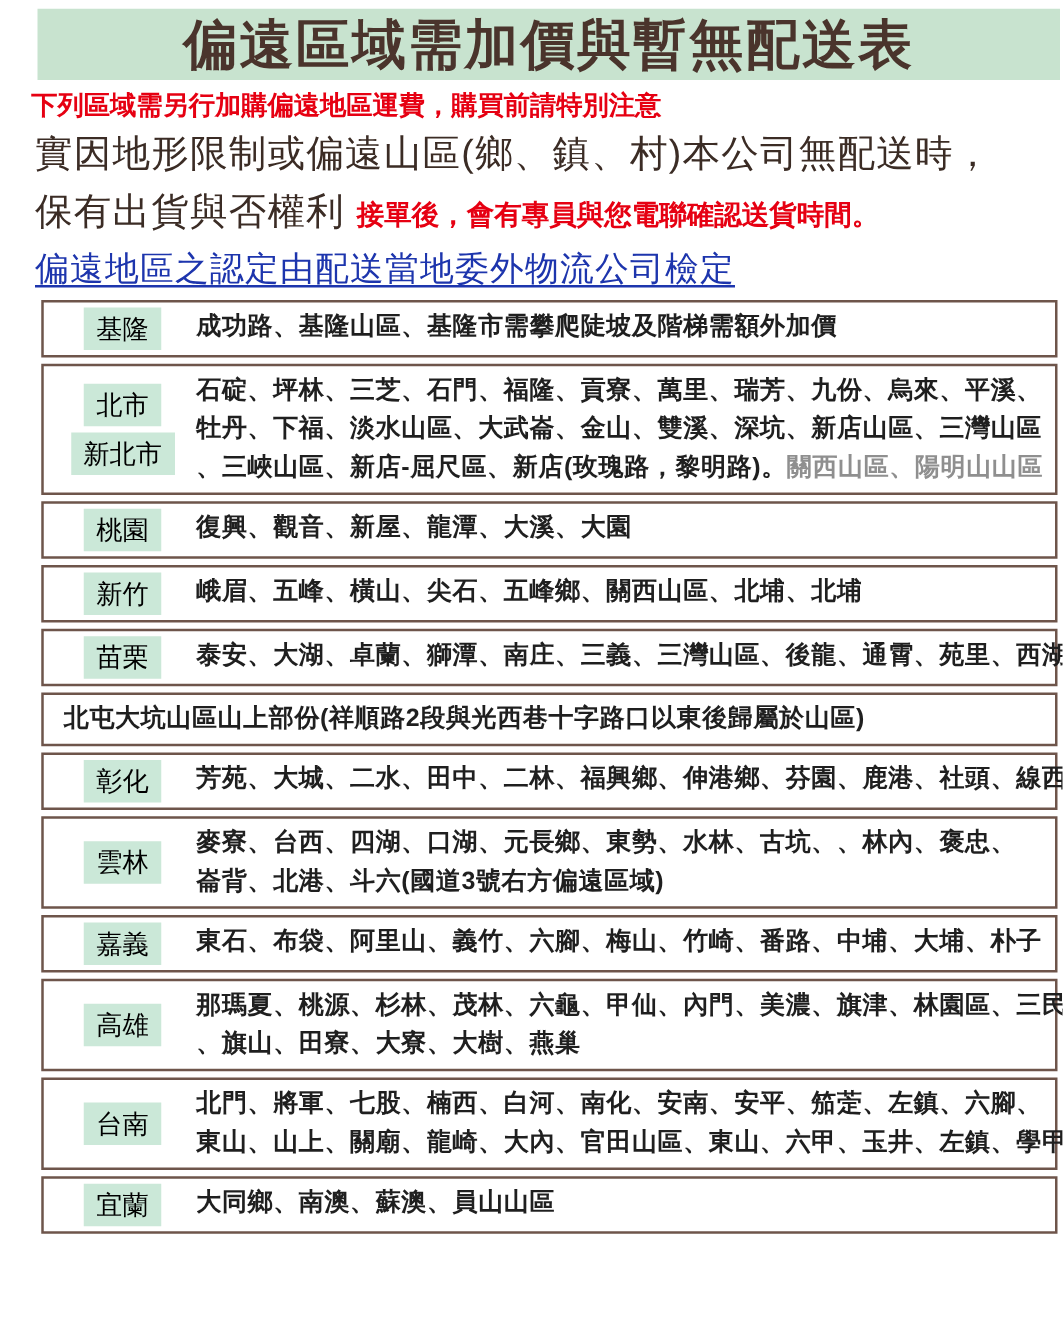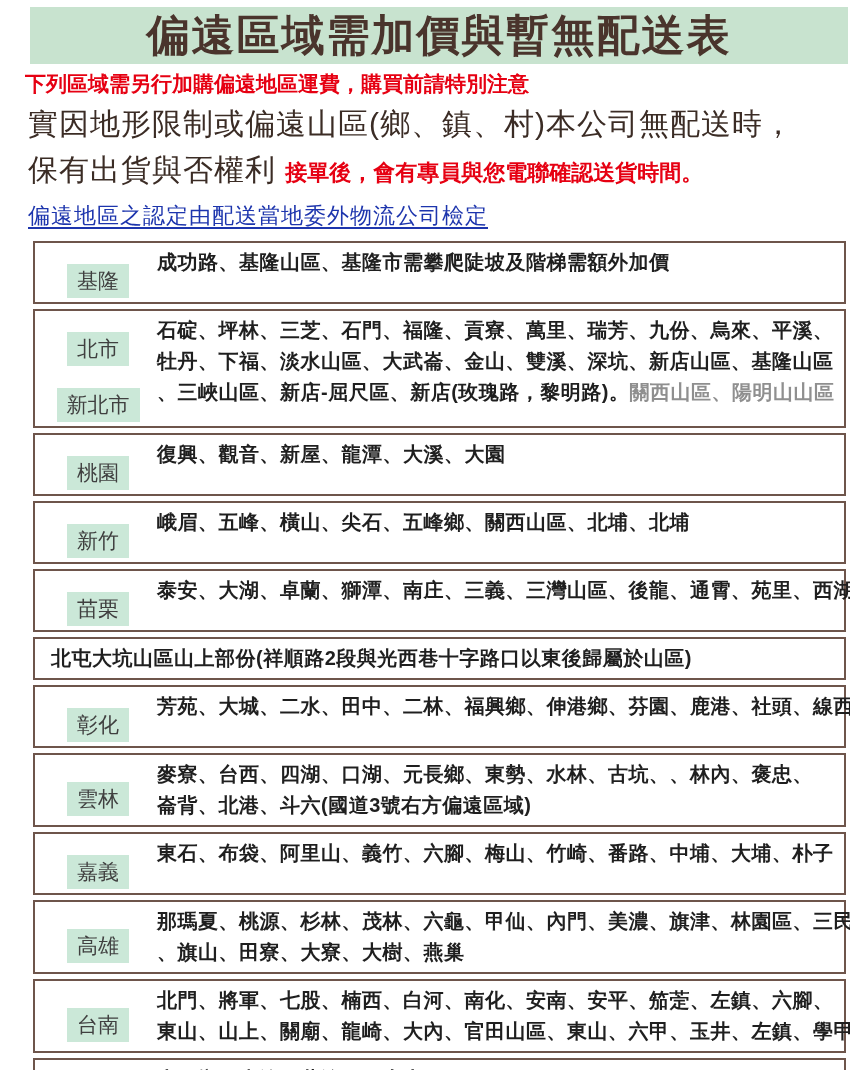--- a/index.html
+++ b/index.html
@@ -27,36 +27,36 @@
   }
   .statement{
     margin:6px 0 0 28px; font-size:30px; line-height:40px;
     color:var(--statement-text,#3b2c25); letter-spacing:1px; white-space:nowrap;
   }
   .statement .red-inline{
     font-family:"Liberation Serif","DejaVu Serif",serif; font-weight:bold;
     font-size:22px; color:var(--warning-red,#e60012); letter-spacing:0;margin-top:40px;
   }
   .blue-note{
-    margin:6px 0 8px 28px; font-size:22px; line-height:34px; letter-spacing:1px;
+    margin:6px 0 8px 28px; font-size:27px; line-height:34px; letter-spacing:1px;
     color:var(--note-blue,#1d35ad); text-decoration:underline; text-underline-offset:4px;
     white-space:nowrap;
   }
   .table{ margin-left:33px; width:813px; }
   .row{
     border:2px solid var(--border,#6e554b); background:#fff;
     display:flex; margin-bottom:5px; padding:4px 6px;
   }
   .labels{
     width:98px; flex:none; margin-left:8px;
     display:flex; flex-direction:column; justify-content:center; align-items:center; gap:5px;
   }
   .label{
-    background:var(--label-bg,#cbe8d8); font-size:21px; color:#404040;
-    padding:3px 10px; white-space:nowrap;margin-top:17px;
+    background:var(--label-bg,#cbe8d8); font-size:21px; color:#000000;
+    padding:3px 10px; white-space:nowrap;
   }
   .content{
     flex:1; display:flex; flex-direction:column; justify-content:flex-start; padding-left:10px;font-weight:bold;
   }
   .line{
     font-size:20px; line-height:31px; color:var(--body-text,#1f1f1f);
     letter-spacing:0.5px; white-space:nowrap;
   }
   .line .muted{ color:var(--muted-gray,#8f8f8f); }
 </style>
@@ -86,21 +86,21 @@
           <div class="line"><span>成功路、基隆山區、基隆市需攀爬陡坡及階梯需額外加價</span></div>
         </div>
       </div>
       <div class="row">
         <div class="labels">
           <span class="label">北市</span>
           <span class="label">新北市</span>
         </div>
         <div class="content">
           <div class="line"><span>石碇、坪林、三芝、石門、福隆、貢寮、萬里、瑞芳、九份、烏來、平溪、</span></div>
-          <div class="line"><span>牡丹、下福、淡水山區、大武崙、金山、雙溪、深坑、新店山區、基隆山區</span></div>
+          <div class="line"><span>牡丹、下福、淡水山區、大武崙、金山、雙溪、深坑、新店山區、三灣山區</span></div>
           <div class="line"><span>、三峽山區、新店-屈尺區、新店(玫瑰路，黎明路)。</span><span class="muted">關西山區、陽明山山區</span></div>
         </div>
       </div>
       <div class="row">
         <div class="labels">
           <span class="label">桃園</span>
         </div>
         <div class="content">
           <div class="line"><span>復興、觀音、新屋、龍潭、大溪、大園</span></div>
         </div>

